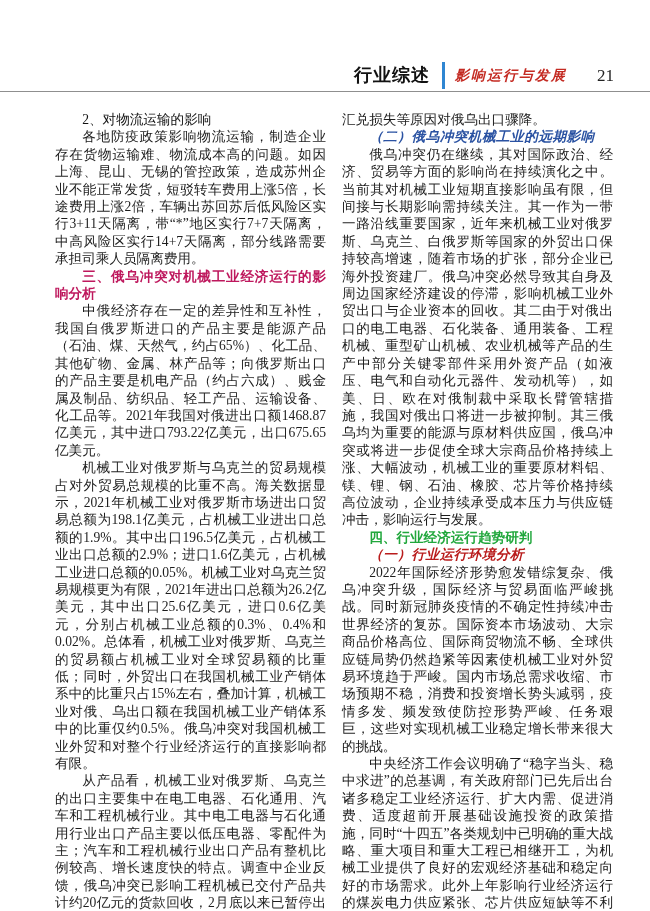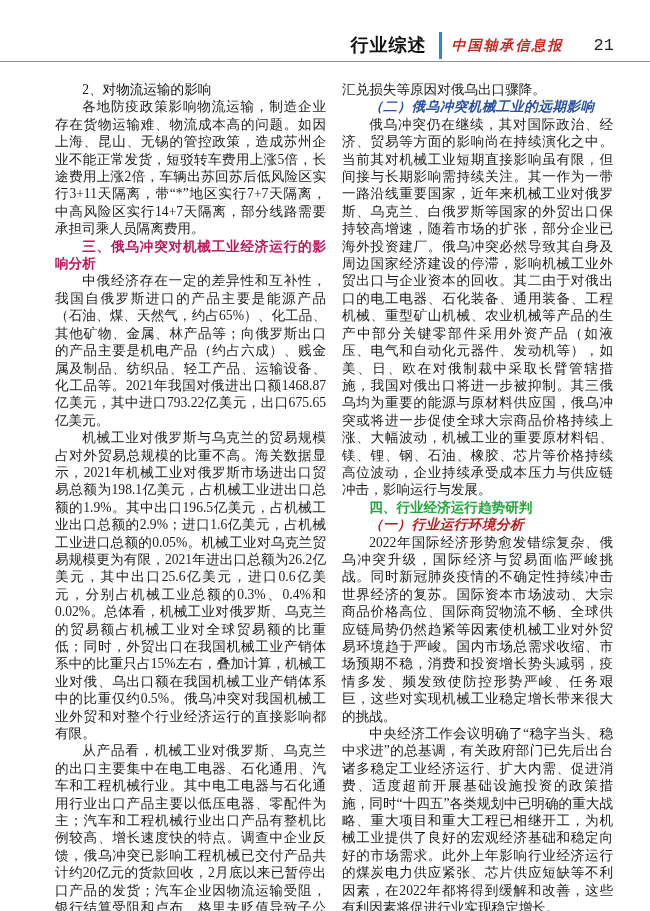--- a/index.html
+++ b/index.html
@@ -7,21 +7,21 @@
     width: 650px; height: 911px;
     background: #ffffff;
     font-family: "Liberation Serif", "DejaVu Serif", serif;
     color: #1c1c1c;
     overflow: hidden;
     position: relative;
   }
   
   .page-header {
     box-sizing: border-box;
-    height: 62px;
+    height: 92px;
     display: flex;
     align-items: flex-end;
     justify-content: flex-end;
     padding: 0 36px 7px 0;
     border-bottom: 1px solid #8f8f8f;
   }
   .hdr-section-title {
     font-size: 18px;
     font-weight: 700;
     letter-spacing: 1px;
@@ -39,21 +39,20 @@
     font-style: italic;
     letter-spacing: 2px;
     line-height: 1.1;
     padding-bottom: 1px;
   }
   .hdr-page-number {
     font-size: 17px;
     color: #222;
     margin-left: 30px;
     line-height: 1;
-    font-family: Liberation Mono, monospace;
   }
   
   .content {
     box-sizing: border-box;
     display: flex;
     gap: 16px;
     padding: 19px 37px 0 55px;
   }
   .column {
     width: 270px;
@@ -71,21 +70,21 @@
   .para.num-heading { font-weight: 400; color: #111; }
   .para.green-heading { font-weight: 700; }
   .para.blue-heading { font-weight: 700; font-style: italic; letter-spacing: 0.5px; }
 </style>
 </head>
 <body>
 
 <div class="page-header">
   <span class="hdr-section-title">行业综述</span>
   <span class="hdr-divider" style="background: rgb(47, 134, 210);"></span>
-  <span class="hdr-masthead" style="color: rgb(196, 42, 34);">中国轴承信息报</span>
+  <span class="hdr-masthead" style="color: rgb(196, 42, 34);">影响运行与发展</span>
   <span class="hdr-page-number">21</span>
 </div>
 
 <div class="content">
   <div class="column">
       <p class="para num-heading">2、对物流运输的影响</p>
       <p class="para paragraph">各地防疫政策影响物流运输，制造企业存在货物运输难、物流成本高的问题。如因上海、昆山、无锡的管控政策，造成苏州企业不能正常发货，短驳转车费用上涨5倍，长途费用上涨2倍，车辆出苏回苏后低风险区实行3+11天隔离，带“*”地区实行7+7天隔离，中高风险区实行14+7天隔离，部分线路需要承担司乘人员隔离费用。</p>
       <p class="para green-heading" style="color: #be185d;">三、俄乌冲突对机械工业经济运行的影响分析</p>
       <p class="para paragraph">中俄经济存在一定的差异性和互补性，我国自俄罗斯进口的产品主要是能源产品（石油、煤、天然气，约占65%）、化工品、其他矿物、金属、林产品等；向俄罗斯出口的产品主要是机电产品（约占六成）、贱金属及制品、纺织品、轻工产品、运输设备、化工品等。2021年我国对俄进出口额1468.87亿美元，其中进口793.22亿美元，出口675.65亿美元。</p>
       <p class="para paragraph">机械工业对俄罗斯与乌克兰的贸易规模占对外贸易总规模的比重不高。海关数据显示，2021年机械工业对俄罗斯市场进出口贸易总额为198.1亿美元，占机械工业进出口总额的1.9%。其中出口196.5亿美元，占机械工业出口总额的2.9%；进口1.6亿美元，占机械工业进口总额的0.05%。机械工业对乌克兰贸易规模更为有限，2021年进出口总额为26.2亿美元，其中出口25.6亿美元，进口0.6亿美元，分别占机械工业总额的0.3%、0.4%和0.02%。总体看，机械工业对俄罗斯、乌克兰的贸易额占机械工业对全球贸易额的比重低；同时，外贸出口在我国机械工业产销体系中的比重只占15%左右，叠加计算，机械工业对俄、乌出口额在我国机械工业产销体系中的比重仅约0.5%。俄乌冲突对我国机械工业外贸和对整个行业经济运行的直接影响都有限。</p>

